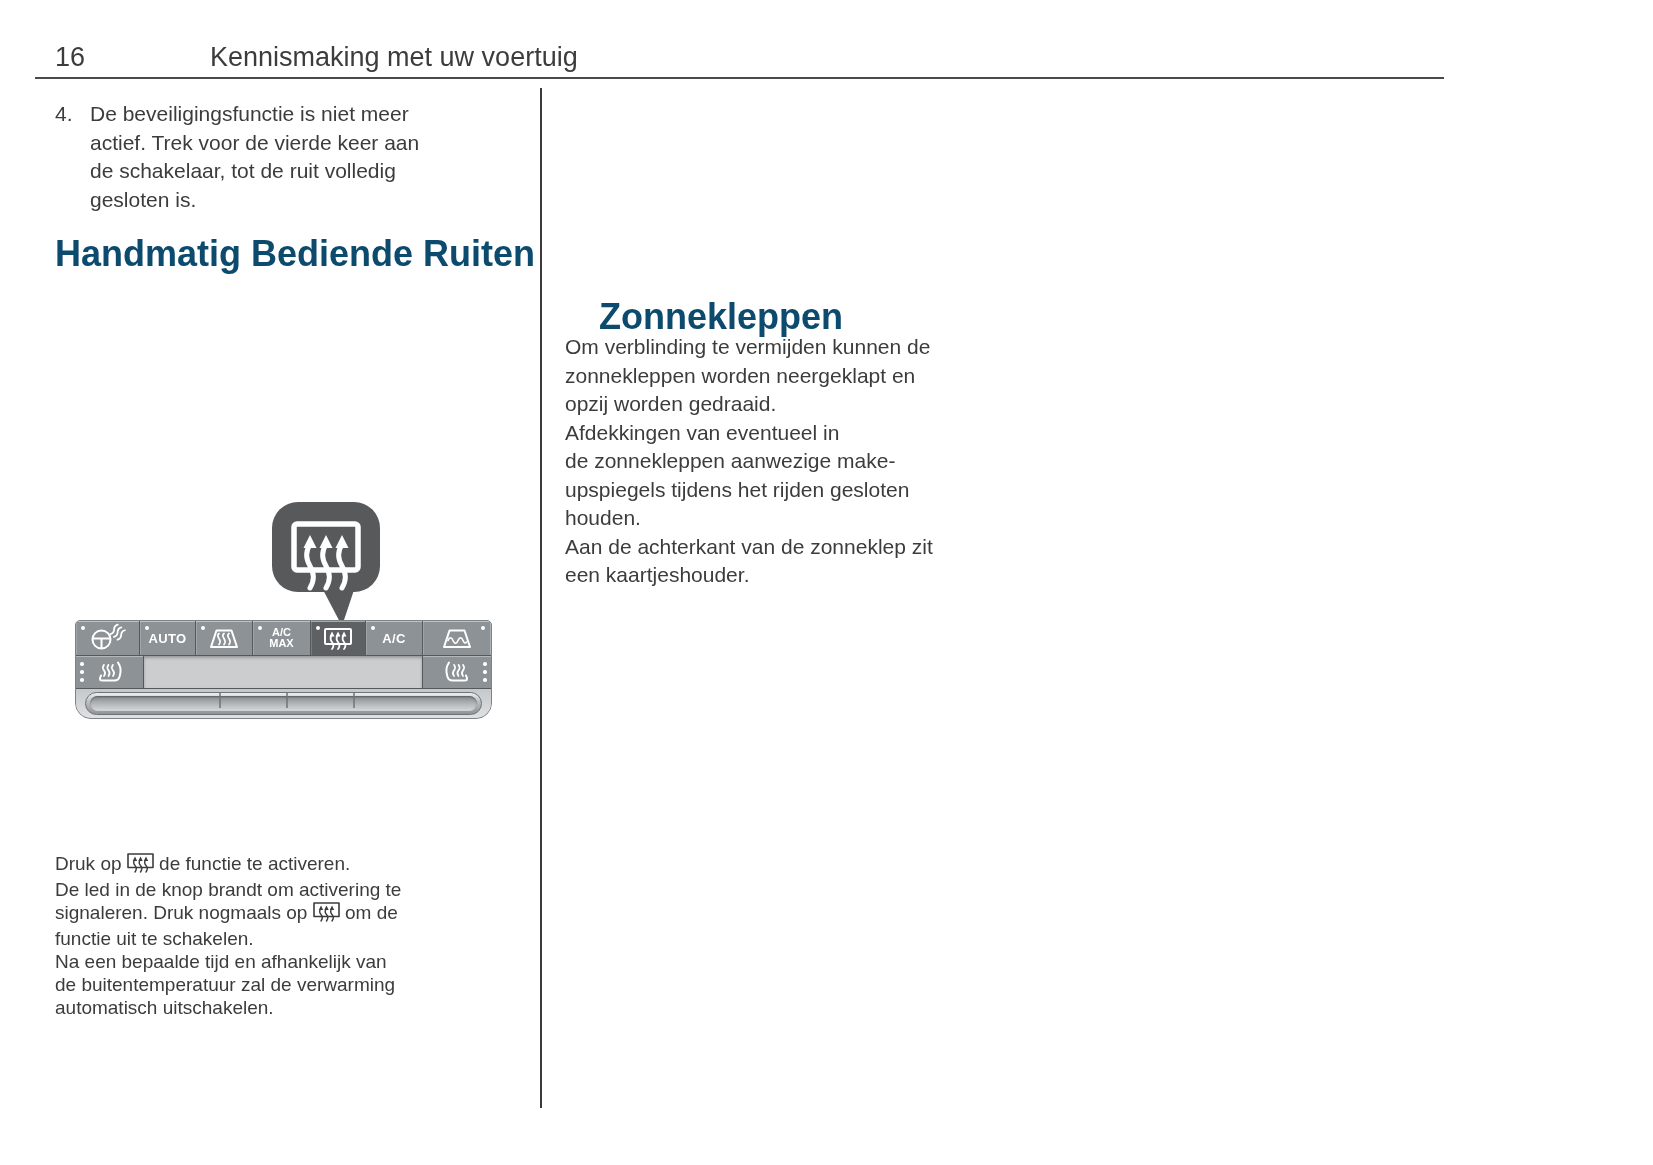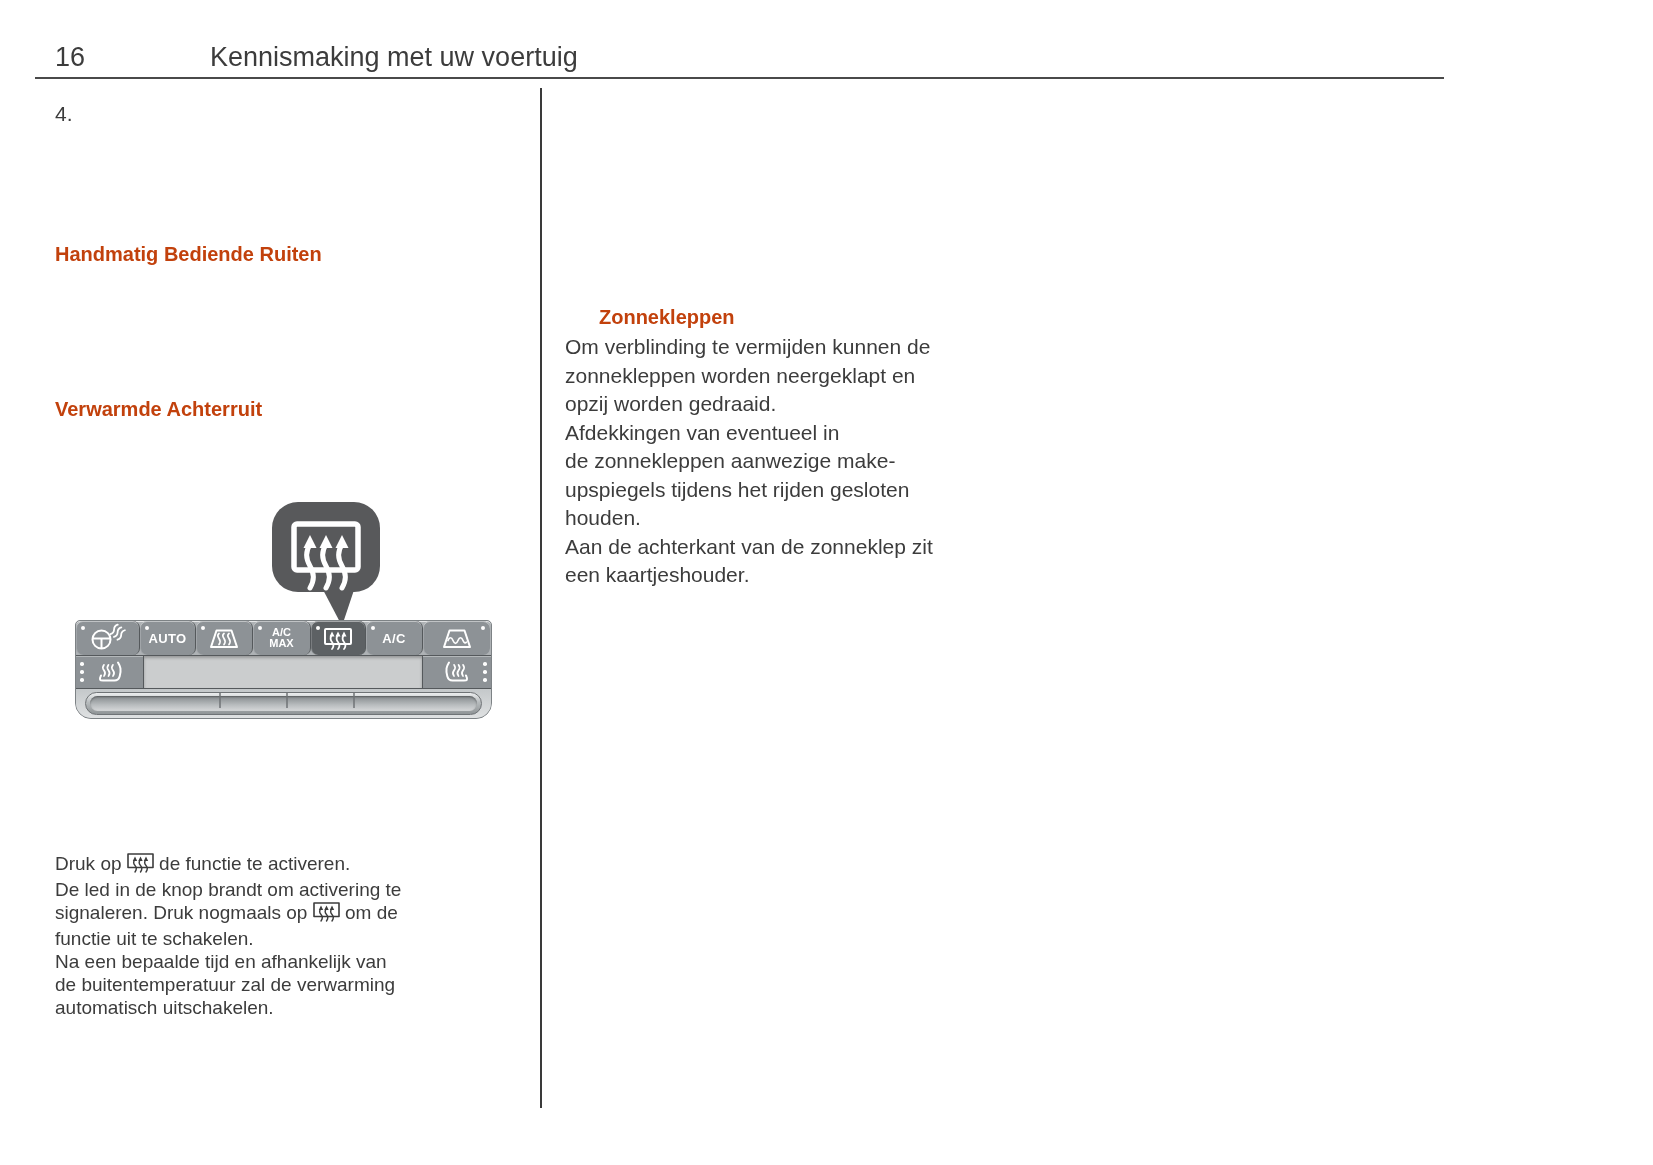--- a/index.html
+++ b/index.html
@@ -9,21 +9,21 @@
     font-family:"Liberation Sans", sans-serif; color:#3c3c3c; overflow:hidden;
   }
   
   .page-number { position:absolute; left:55px; top:42px; font-size:27px; }
   .header-title { position:absolute; left:210px; top:42px; font-size:27px; }
   .header-rule { position:absolute; left:35px; top:77px; width:1502px; height:2px; background:#4a4a4a; }
   .col-divider { position:absolute; left:540px; top:88px; width:1.5px; height:1020px; background:#3a3a3a; }
 
   
   .body-text { font-size:21px; line-height:28.5px; white-space:pre-line; }
-  .heading { font-size:20px; font-weight:bold; line-height:34px; color:#c2410c; }
+  .heading { font-size:36px; font-weight:bold; line-height:34px; color:#0c4a6e; }
 
   .item4 { position:absolute; left:55px; top:100px; width:470px; display:flex; }
   .item4-num { width:35px; flex:none; font-size:21px; line-height:28.5px; }
   .block-manual-heading { position:absolute; left:55px; top:237px; }
   .block-manual-text { position:absolute; left:55px; top:282px; width:480px; }
   .block-rear-heading { position:absolute; left:55px; top:392px; }
   .block-activate { position:absolute; left:55px; top:852px; width:490px; font-size:19px; line-height:23px; }
   .block-activate span { white-space:pre-line; }
 
   .block-right-1 { position:absolute; left:565px; top:100px; width:470px; }
@@ -44,21 +44,20 @@
     box-shadow: inset 0 1px 0 rgba(255,255,255,.7);
   }
   .row-top { display:flex; height:35px; border-bottom:1px solid #55595c; }
   .btn {
     position:relative; height:100%;
     background:var(--button_gray,#8d9296);
     border-right:1px solid #55595c;
     box-shadow: inset 0 1px 0 rgba(255,255,255,.45), inset 1px 0 0 rgba(255,255,255,.18);
     display:flex; align-items:center; justify-content:center;
     color:#fff;
-    border-radius:7px;
   }
   .btn:last-child { border-right:none; }
   .btn.active { background:var(--button_active,#5d6164); }
   .btn svg { overflow:visible; }
   .led { position:absolute; width:4px; height:4px; border-radius:50%; background:#fdfdfd; top:5px; left:5px; }
   .led.right { left:auto; right:5px; }
   .btn-label { font-size:13px; font-weight:bold; letter-spacing:.3px; }
   .btn-label-2line { font-size:11px; font-weight:bold; line-height:11.5px; text-align:center; }
 
   .row-mid { display:flex; height:33px; border-bottom:1px solid #55595c; }
@@ -96,25 +95,28 @@
 
 <div class="page">
 
   <div class="page-number">16</div>
   <div class="header-title">Kennismaking met uw voertuig</div>
   <div class="header-rule"></div>
   <div class="col-divider"></div>
 
   <div class="item4">
     <div class="item4-num">4.</div>
+    <div class="body-text">De beveiligingsfunctie is niet meer
+actief. Trek voor de vierde keer aan
+de schakelaar, tot de ruit volledig
+gesloten is.</div>
   </div>
 
   <h2 class="heading block-manual-heading">Handmatig Bediende Ruiten</h2>
 
-  <h2 class="heading block-rear-heading">Verwarmde Achterruit</h2>
 
   <div class="figure">
 
     <svg class="callout-svg" width="120" height="128" viewBox="0 0 120 128">
       <path d="M54,84 L90,84 L76,126 Z" fill="#58595b"></path>
       <rect x="6" y="2" width="108" height="90" rx="26" fill="#58595b"></rect>
       <g stroke="#ffffff" fill="none" stroke-width="5.5" stroke-linecap="round" stroke-linejoin="round">
         <rect x="28" y="24" width="64" height="46" rx="3"></rect>
         <path stroke-width="5" d="M44,88 C48.5,80 48.5,74 44,66 C39.5,58 39.5,52 44,44"></path>
         <path stroke-width="5" d="M60,88 C64.5,80 64.5,74 60,66 C55.5,58 55.5,52 60,44"></path>

